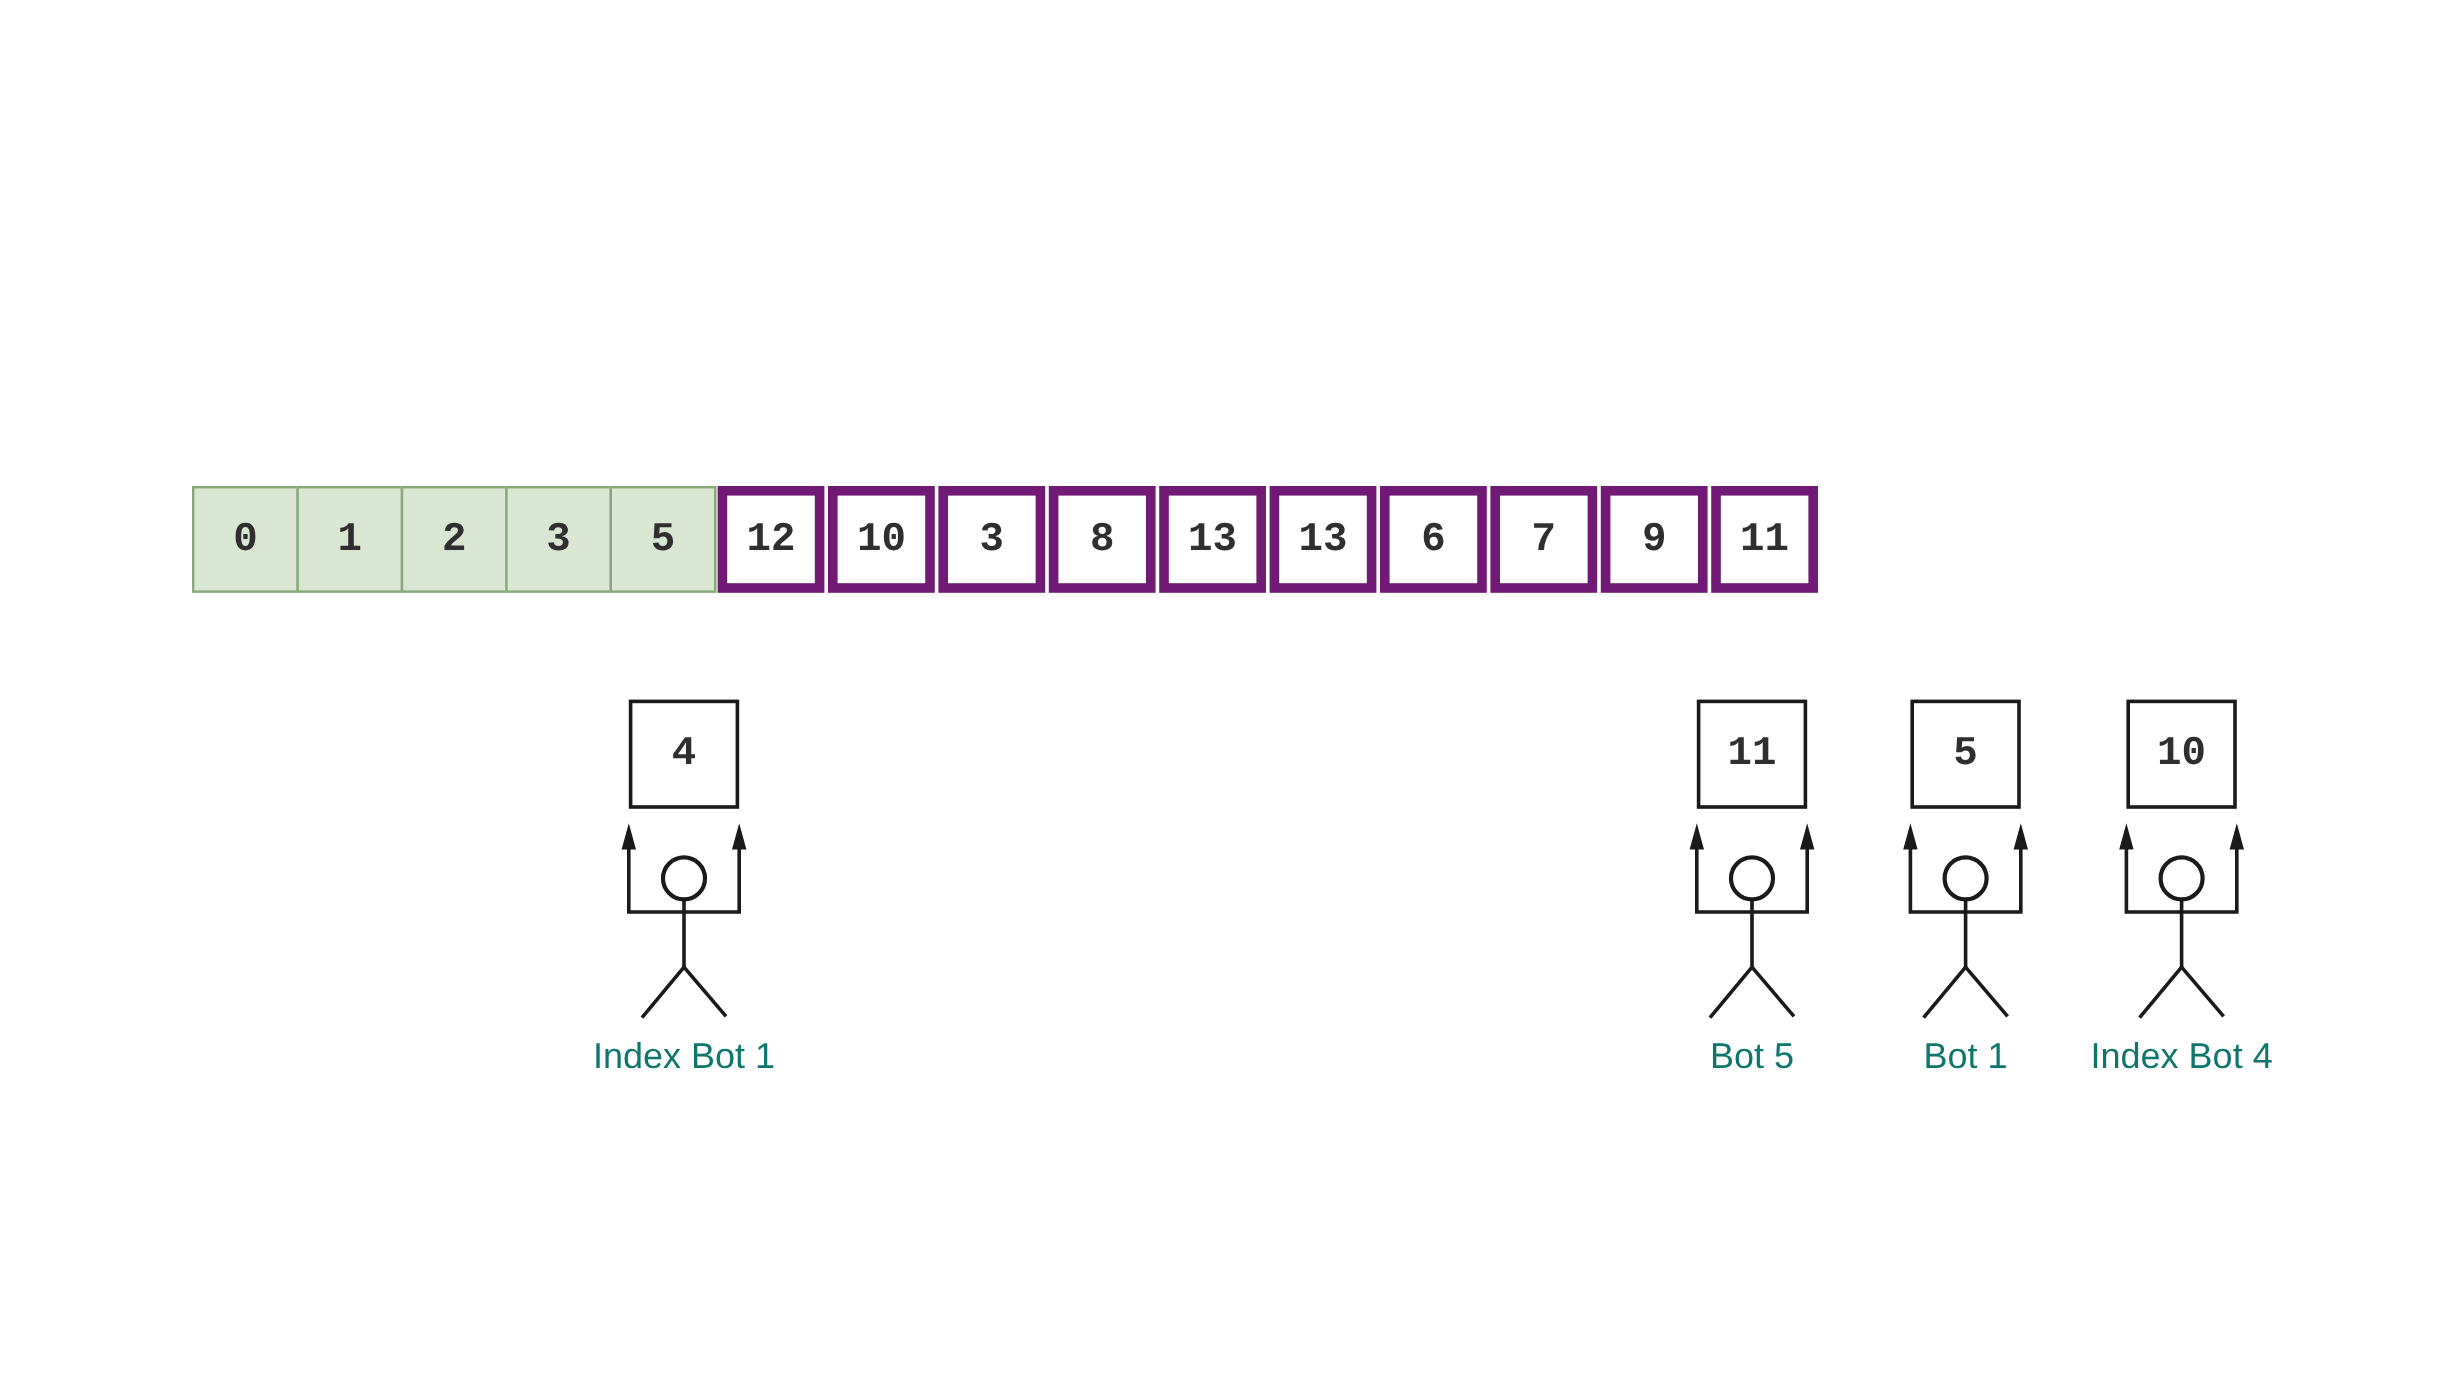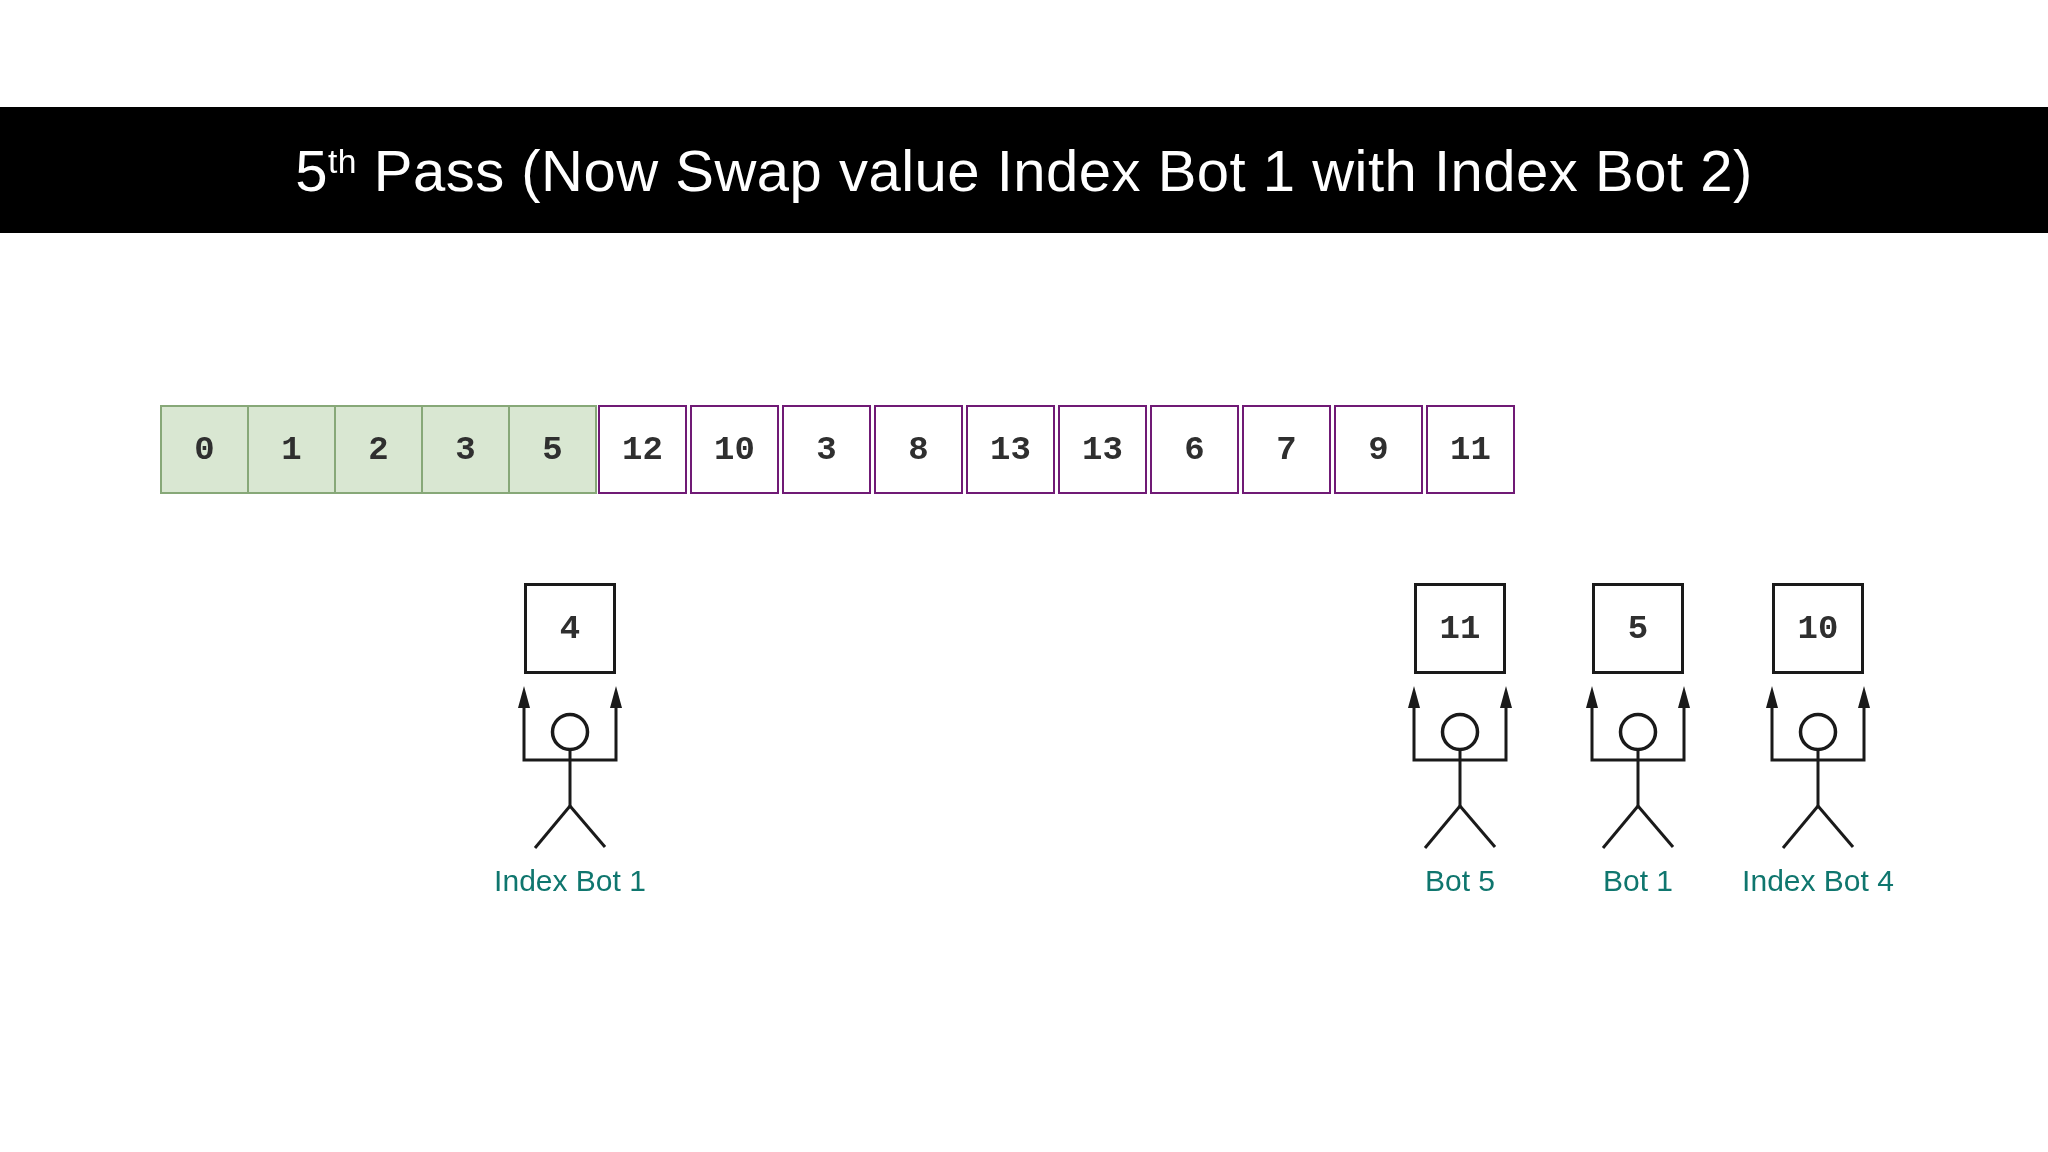--- a/index.html
+++ b/index.html
@@ -52,21 +52,21 @@
     font-weight:600;
     color:#2f2f2f;
   }
   .cell.sorted{
     background:#d9e7d2;
     border:2px solid #87a878;
   }
   .cell.sorted + .cell.sorted{ margin-left:-2px; }
   .cell.unsorted{
     background:#ffffff;
-    border:2px solid #701a75;
+    border:8px solid #701a75;
     margin-left:3px;
   }
   .cell.sorted + .cell.unsorted{ margin-left:1px; }
 
   
   .bot-group{
     position:absolute;
     top:583px;
     width:106px;
     height:320px;
@@ -97,23 +97,20 @@
     white-space:nowrap;
     font-size:30px;
     color:#0f766e;
   }
 </style>
 </head>
 <body>
 
 <div id="canvas">
 
-  <div class="banner">
-    <div class="banner-title"><span>5</span><span class="ordinal">th</span><span> Pass (Now Swap value Index Bot 1 with Index Bot 2)</span></div>
-  </div>
 
   <div class="array-row">
     <div class="cell sorted">
         <span>0</span>
       </div>
     <div class="cell sorted">
         <span>1</span>
       </div>
     <div class="cell sorted">
         <span>2</span>

